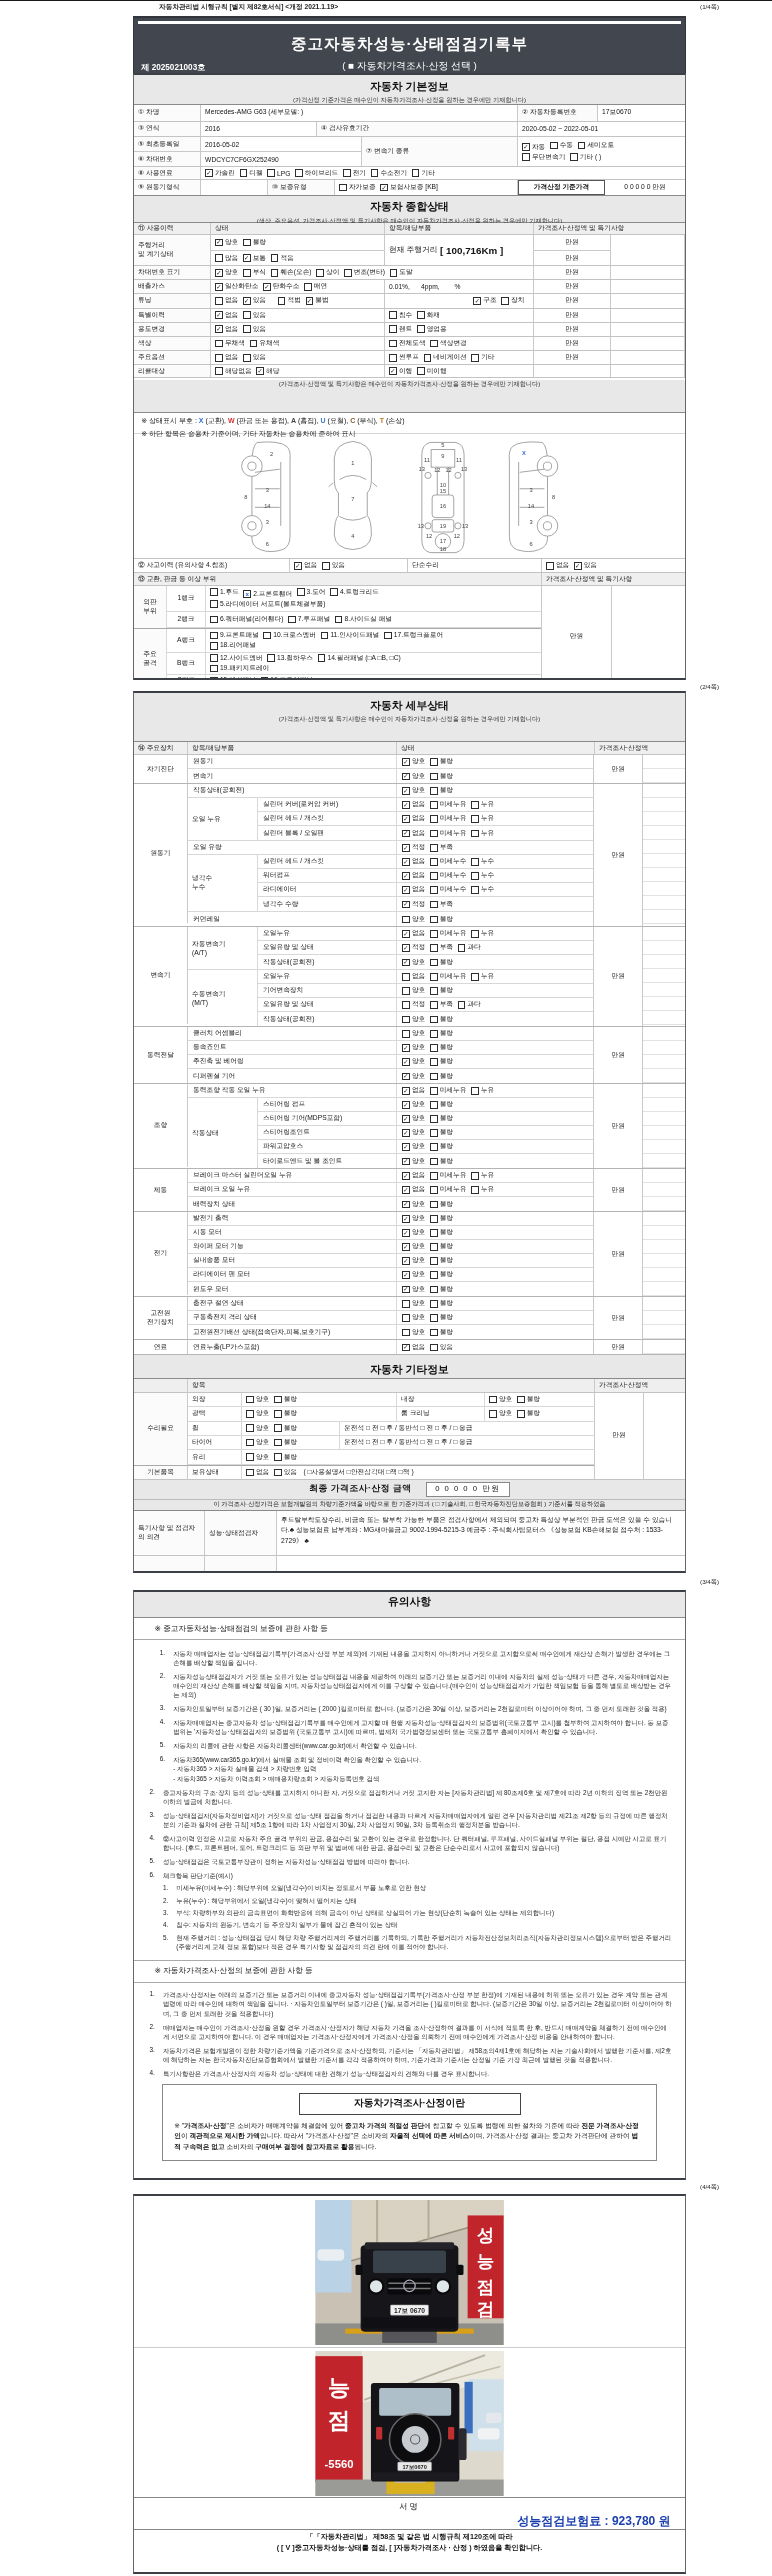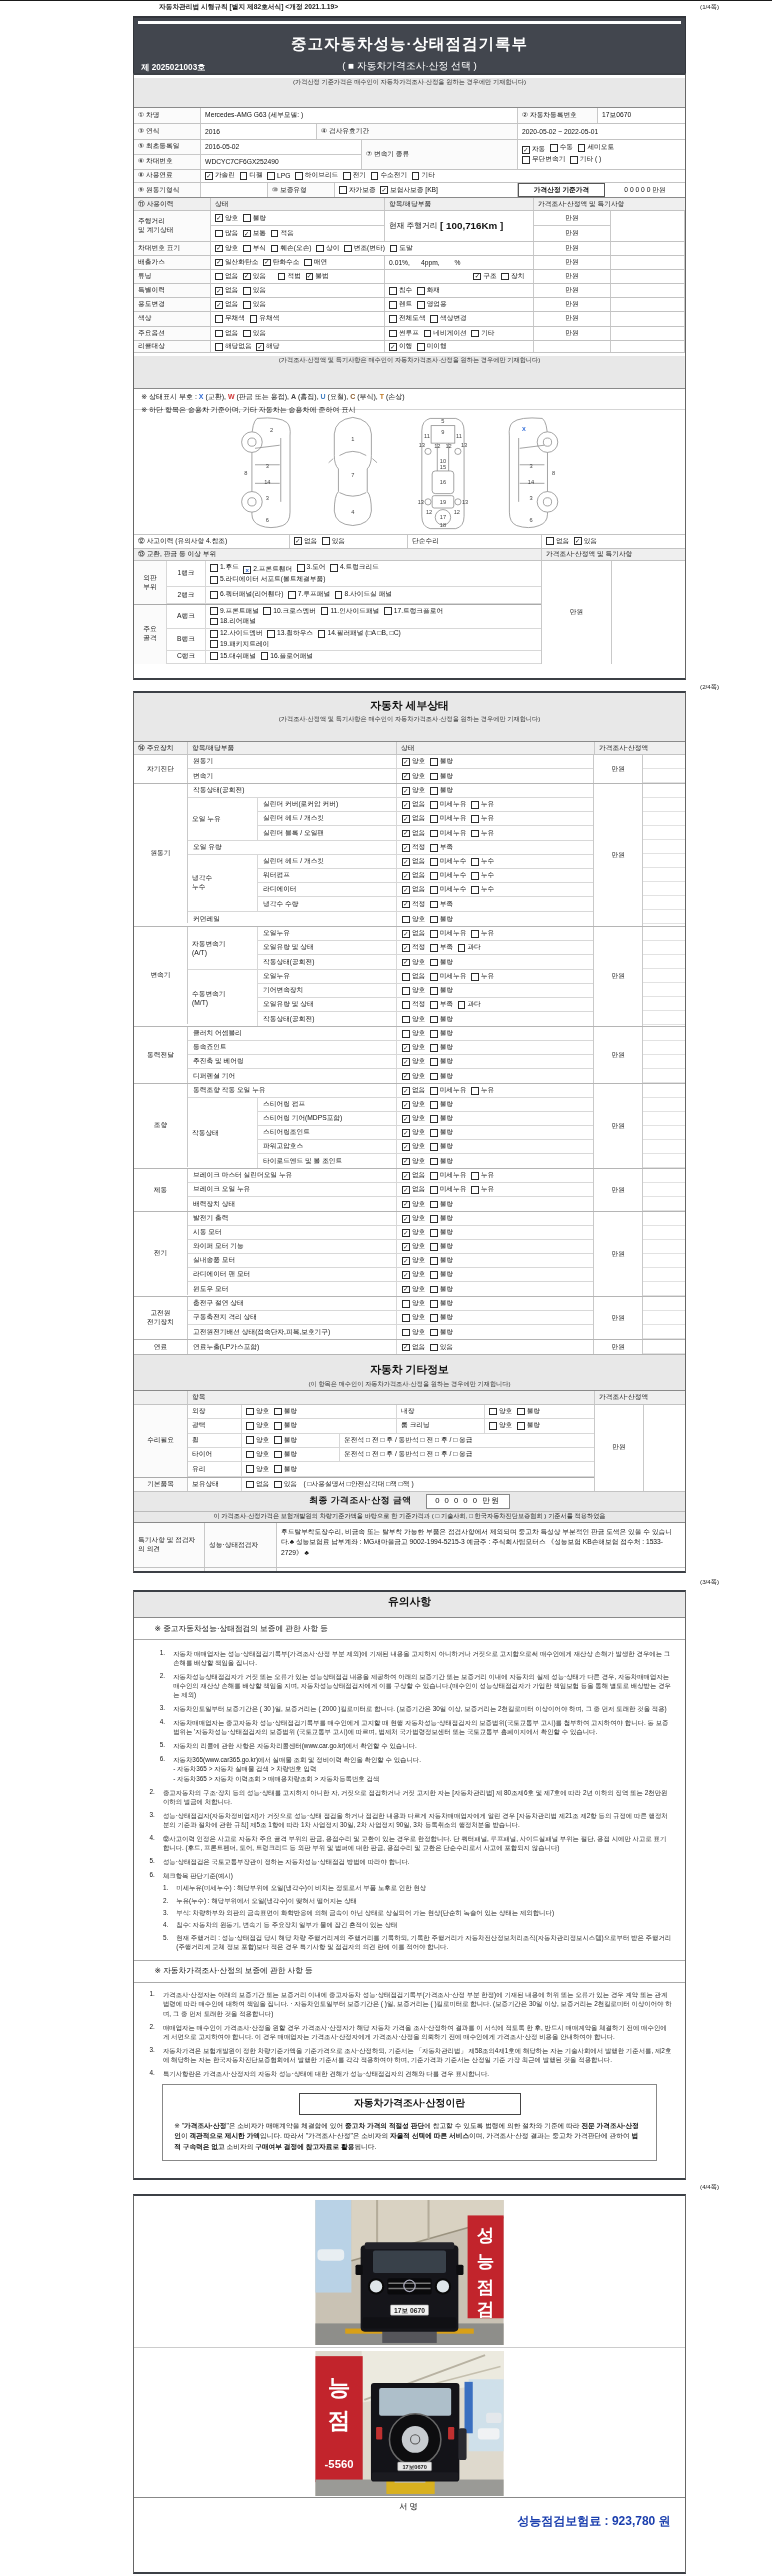--- a/index.html
+++ b/index.html
@@ -71,20 +71,21 @@
 <div class="block dark" style="top:16px;height:62px">
   <div class="wstrip"></div>
   <div class="h-title">중고자동차성능·상태점검기록부</div>
   <div class="h-sub">( ■ 자동차가격조사·산정 선택 )</div>
   <div class="h-note">※ 자동차가격조사·산정은 매수인이 원하는 경우 제공하는 서비스입니다</div>
   <div class="h-doc">제 2025021003호</div>
 </div>
 
 <div class="block" style="top:73px;height:607px">
   <div class="band" style="height:30px">
+    <div class="bt">자동차 기본정보</div>
     <div class="bs">(가격산정 기준가격은 매수인이 자동차가격조사·산정을 원하는 경우에만 기재합니다)</div>
   </div>
   <div class="r" style="height:16.5px">
     <div class="c lab" style="width:67px">① 차명</div>
     <div class="c" style="width:317px">Mercedes-AMG G63 (세부모델: )</div>
     <div class="c lab" style="width:80px">② 자동차등록번호</div>
     <div class="c" style="flex:1">17보0670</div>
   </div>
   <div class="r" style="height:15.5px">
     <div class="c lab" style="width:67px">③ 연식</div>
@@ -168,20 +169,24 @@
         </span>
         <span class="cbw">
           <span class="cb on">✓</span>
           <span>보험사보증 [KB]</span>
         </span>
       </div>
     <div class="c" style="width:87px;border:1px solid #555;font-weight:bold;justify-content:center">가격산정 기준가격</div>
     <div class="c" style="flex:1;justify-content:center">0 0 0 0 0 만원</div>
   </div>
 
+  <div class="band" style="height:27px">
+    <div class="bt">자동차 종합상태</div>
+    <div class="bs">(색상, 주요옵션, 가격조사·산정액 및 특기사항은 매수인이 자동차가격조사·산정을 원하는 경우에만 기재합니다)</div>
+  </div>
   <div id="overall-table">
       <div class="r hd" style="height:12.4px">
         <div class="c hd" style="width:77px">⑪ 사용이력</div>
         <div class="c hd" style="width:174px;justify-content:flex-start">상태</div>
         <div class="c hd" style="width:149px;justify-content:flex-start">항목/해당부품</div>
         <div class="c hd" style="flex:1;justify-content:flex-start">가격조사·산정액 및 특기사항</div>
       </div>
       <div class="r" style="height:31px">
         <div class="oc lab" style="width:77px;white-space:pre-line">주행거리
 및 계기상태</div>
@@ -1357,21 +1362,21 @@
                 <span>있음</span>
               </span>
             </div>
           </div>
         </div>
         <div class="dgp">만원</div>
         <div class="dgb"></div>
       </div>
     </div>
 
-  <div class="band" style="height:36px">
+  <div class="band" style="height:24px">
     <div class="bt" style="padding-top:7.7px">자동차 기타정보</div>
     <div class="bs">(이 항목은 매수인이 자동차가격조사·산정을 원하는 경우에만 기재합니다)</div>
   </div>
   <div class="r hd" style="height:13.4px">
     <div class="c hd" style="width:54px"></div>
     <div class="c hd" style="width:407px;justify-content:flex-start">항목</div>
     <div class="c hd" style="flex:1">가격조사·산정액</div>
   </div>
   <div id="etc-table">
       <div style="display:flex;border-bottom:0.5px solid #c3c3c3">
@@ -1664,14 +1669,18 @@
       <rect x="160" y="216" width="66" height="17" rx="2" fill="#e8e8e8" stroke="#888"></rect>
       <text x="193" y="229" font-size="11" fill="#222" text-anchor="middle" font-weight="bold">17보0670</text>
       <rect x="110" y="236" width="168" height="16" rx="3" fill="#1b1b20"></rect>
       <rect x="278" y="150" width="16" height="62" rx="5" fill="#2a2a30"></rect>
     </svg>
   </div>
   <div style="height:16.5px;display:flex;align-items:center;justify-content:center;font-size:8.2px;letter-spacing:2.1px">서명</div>
   <div style="height:14.4px;display:flex;align-items:center;justify-content:flex-end;padding-right:14.4px">
     <span id="fee-text" style="font-size: 12px; font-weight: bold; color: rgb(27, 63, 174);">성능점검보험료 : 923,780 원</span>
   </div>
+  <div style="border-top:0.5px solid #888;height:24px;text-align:center;padding-top:2.1px">
+    <div style="font-size:7.2px;font-weight:bold">「「자동차관리법」 제58조 및 같은 법 시행규칙 제120조에 따라</div>
+    <div style="font-size:7.2px;font-weight:bold;margin-top:1.5px">( [ V ]중고자동차성능·상태를 점검, [   ]자동차가격조사 · 산정 ) 하였음을 확인합니다.</div>
+  </div>
 </div>
 
 
 </body></html>

